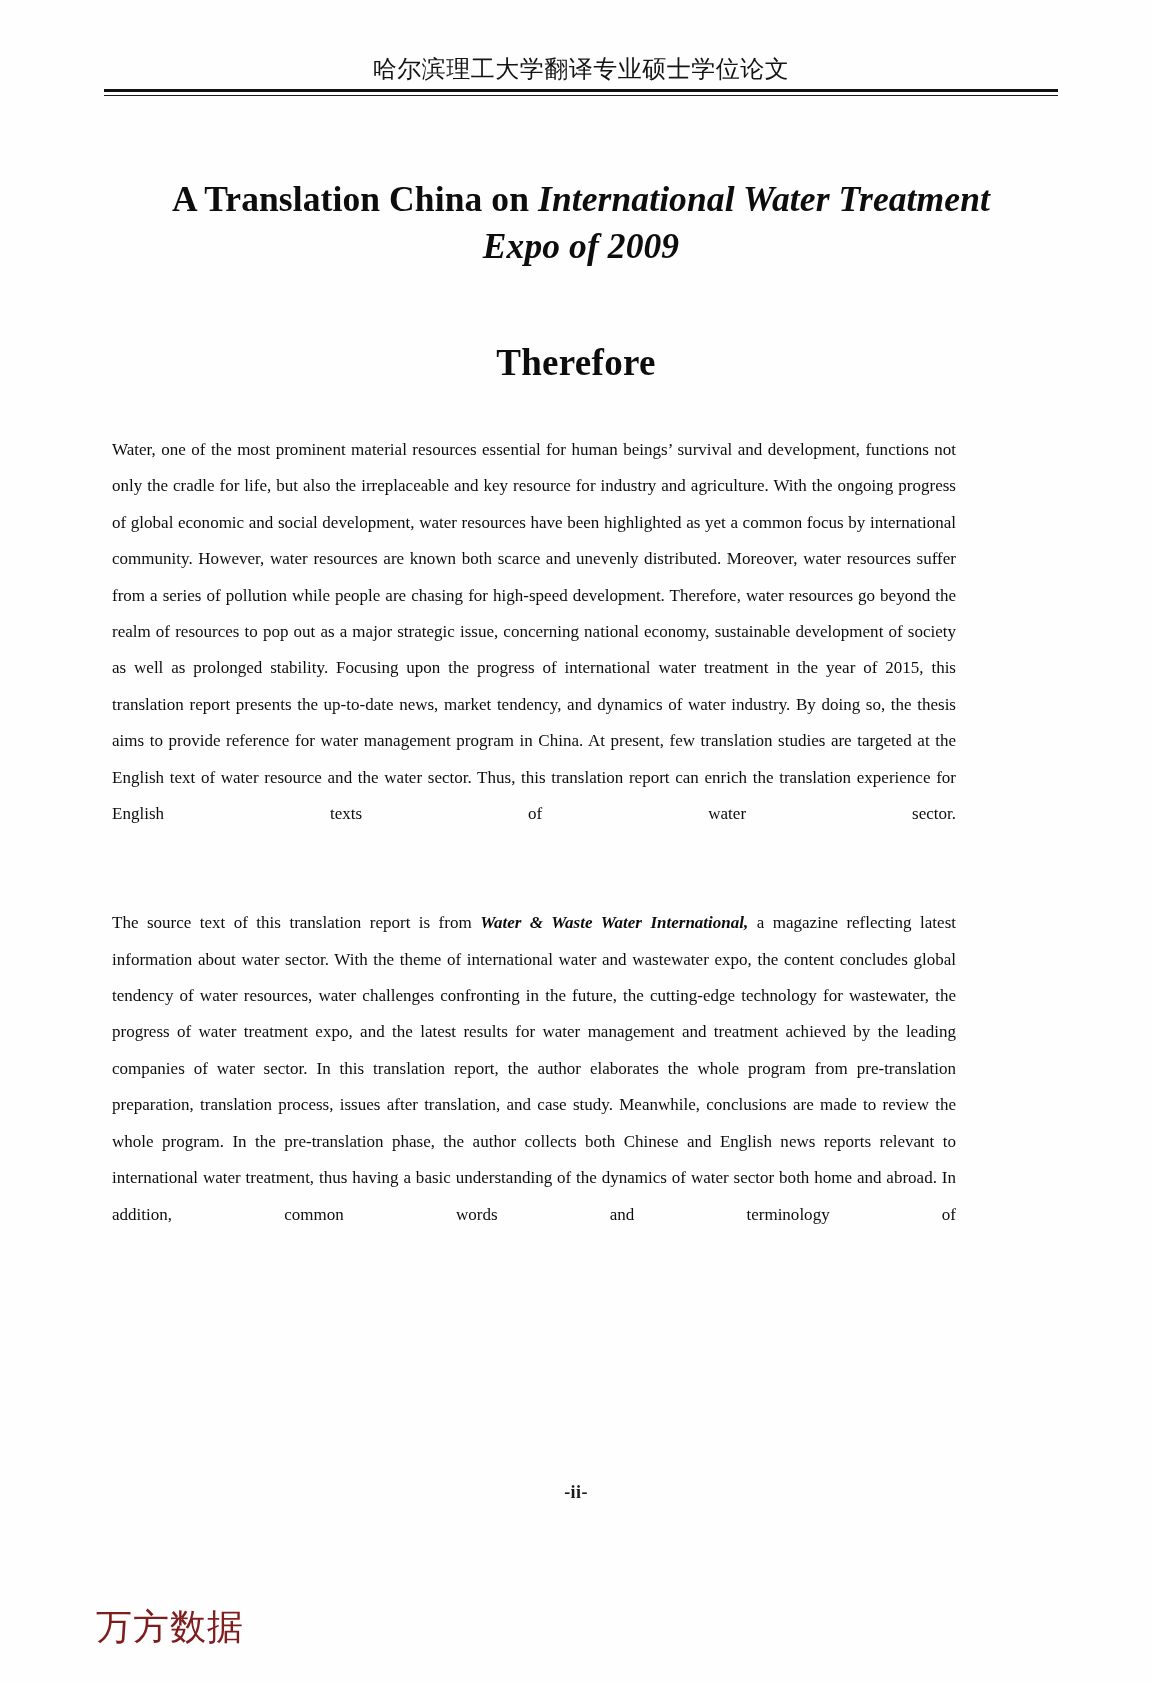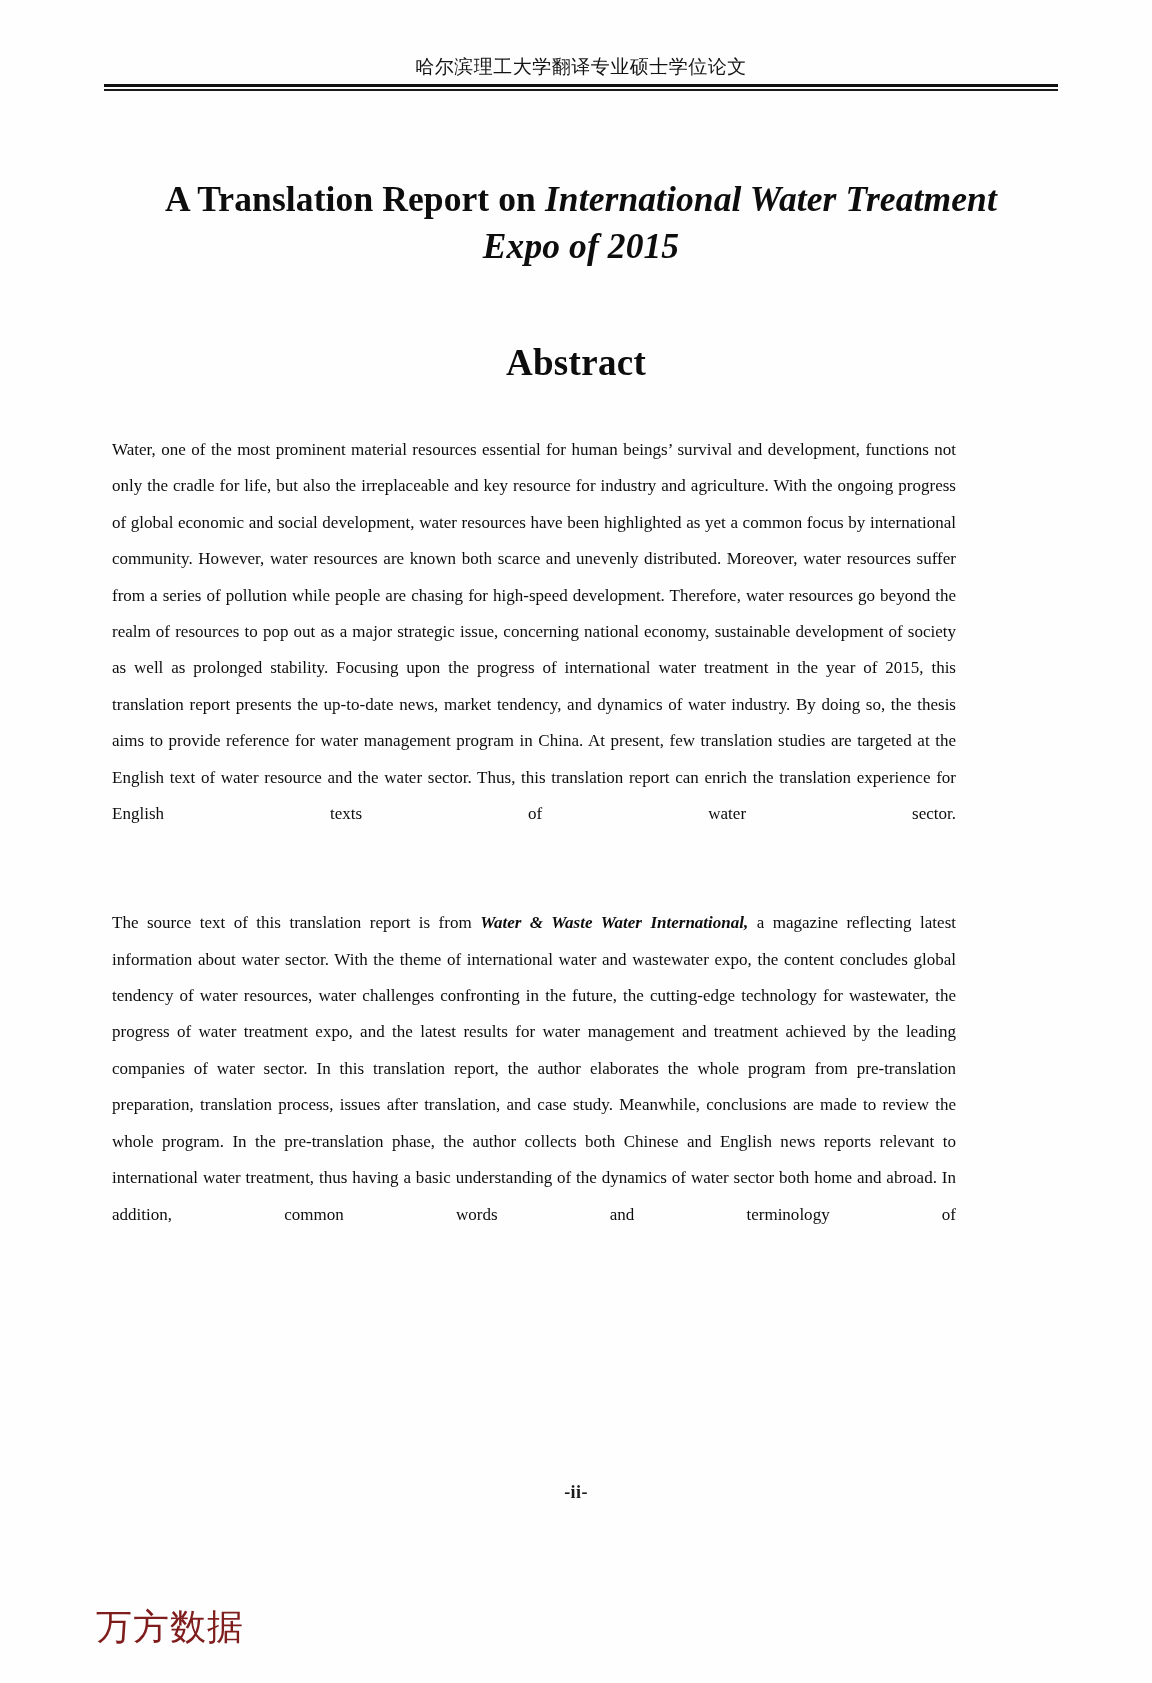--- a/index.html
+++ b/index.html
@@ -26,21 +26,21 @@
   
   .header-zone {
     position: absolute;
     top: 56px;
     left: 104px;
     right: 94px;
   }
   .header-text {
     text-align: center;
     font-family: "DejaVu Sans", "Liberation Sans", sans-serif;
-    font-size: 19px;
+    font-size: 24px;
     letter-spacing: 0.5px;
     color: #141414;
     line-height: 1.1;
     padding-bottom: 5px;
     white-space: nowrap;
   }
   .rule-thick {
     height: 3px;
     background: #111;
     margin-top: 2px;
@@ -138,24 +138,24 @@
 
 <div class="page">
 
   <div class="header-zone">
     <div class="header-text">哈尔滨理工大学翻译专业硕士学位论文</div>
     <div class="rule-thick"></div>
     <div class="rule-thin"></div>
   </div>
 
   <h1 class="doc-title">
-    <span>A Translation Report on </span><span class="ital">International Water Treatment Expo of 2015</span>
+    <span>A Translation China on </span><span class="ital">International Water Treatment Expo of 2009</span>
   </h1>
 
-  <h2 class="section-heading">Abstract</h2>
+  <h2 class="section-heading">Therefore</h2>
 
   <div class="body-zone">
 
     <p class="para"><span>Water, one of the most prominent material resources essential for human beings’ survival and development, functions not only the cradle for life, but also the irreplaceable and key resource for industry and agriculture. With the ongoing progress of global economic and social development, water resources have been highlighted as yet a common focus by international community. However, water resources are known both scarce and unevenly distributed. Moreover, water resources suffer from a series of pollution while people are chasing for high-speed development. Therefore, water resources go beyond the realm of resources to pop out as a major strategic issue, concerning national economy, sustainable development of society as well as prolonged stability. Focusing upon the progress of international water treatment in the year of 2015, this translation report presents the up-to-date news, market tendency, and dynamics of water industry. By doing so, the thesis aims to provide reference for water management program in China. At present, few translation studies are targeted at the English text of water resource and the water sector. Thus, this translation report can enrich the translation experience for English texts of water sector.</span></p>
 
     <p class="para"><span>The source text of this translation report is from </span><span class="ital">Water &amp; Waste Water International,</span><span> a magazine reflecting latest information about water sector. With the theme of international water and wastewater expo, the content concludes global tendency of water resources, water challenges confronting in the future, the cutting-edge technology for wastewater, the progress of water treatment expo, and the latest results for water management and treatment achieved by the leading companies of water sector. In this translation report, the author elaborates the whole program from pre-translation preparation, translation process, issues after translation, and case study. Meanwhile, conclusions are made to review the whole program. In the pre-translation phase, the author collects both Chinese and English news reports relevant to international water treatment, thus having a basic understanding of the dynamics of water sector both home and abroad. In addition, common words and terminology of</span></p>
 
   </div>
 
   <div class="page-number">-ii-</div>

